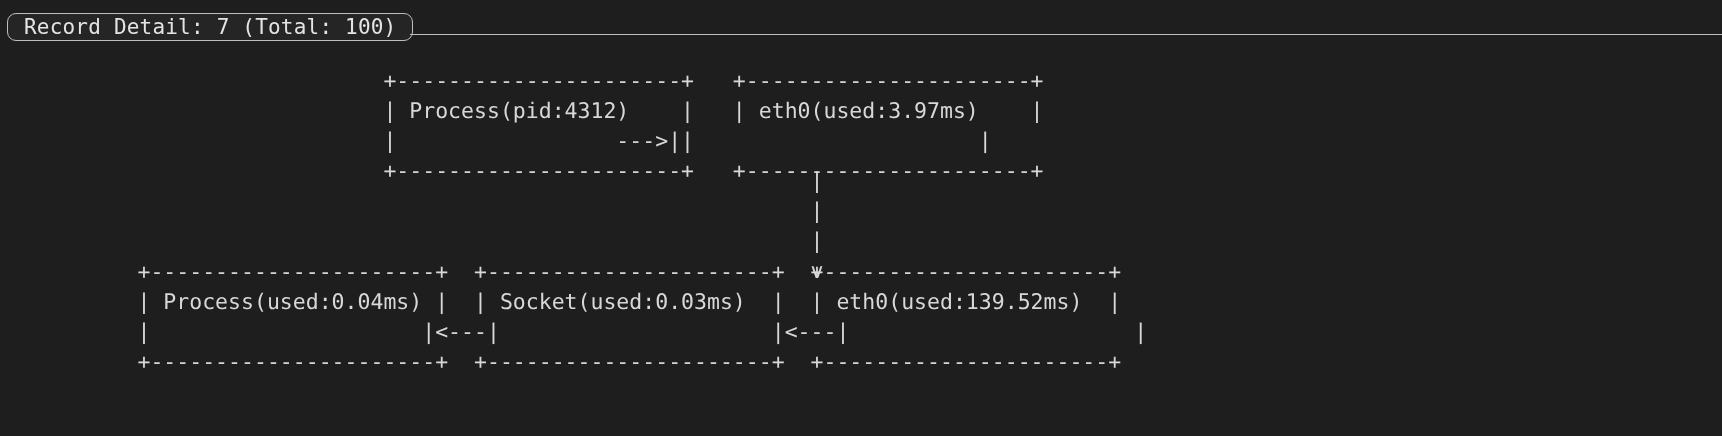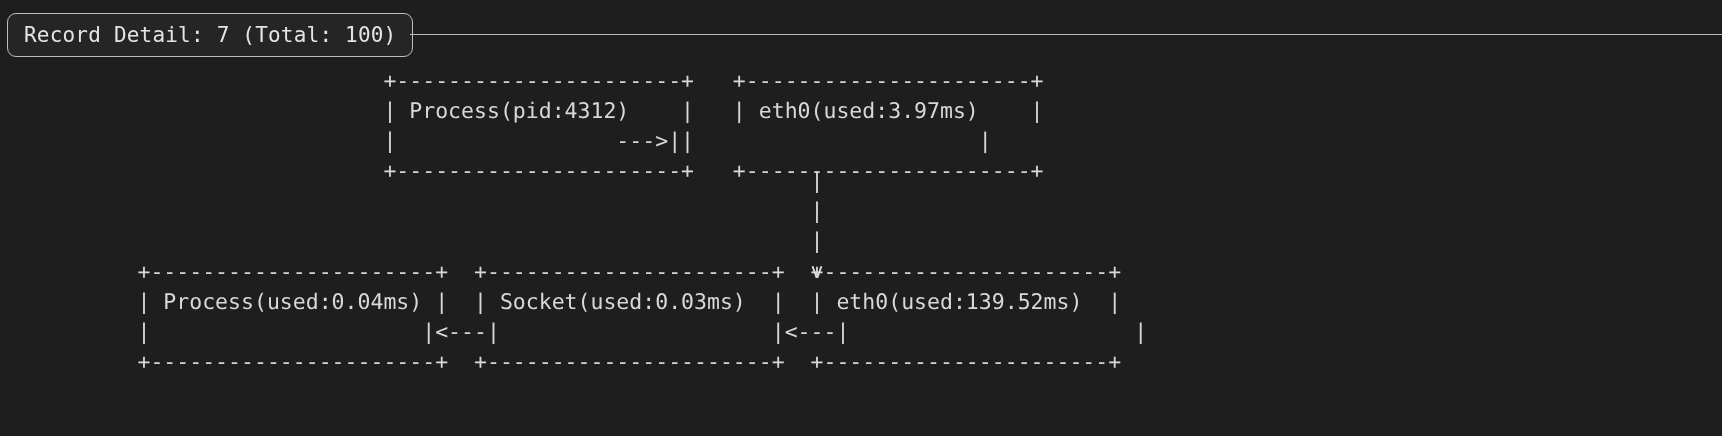--- a/index.html
+++ b/index.html
@@ -21,21 +21,21 @@
     position: absolute;
     left: 0;
     top: 0;
     width: 1722px;
     height: 68px;
   }
   #header-box {
     position: absolute;
     left: 7px;
     top: 13px;
-    height: 44px;
+    height: 28px;
     box-sizing: border-box;
     border: 1.6px solid #bdbdbd;
     border-radius: 9px;
     background: #252526;
     display: flex;
     align-items: center;
     padding: 0 16px;
     white-space: nowrap;
   }
   #header-title {

